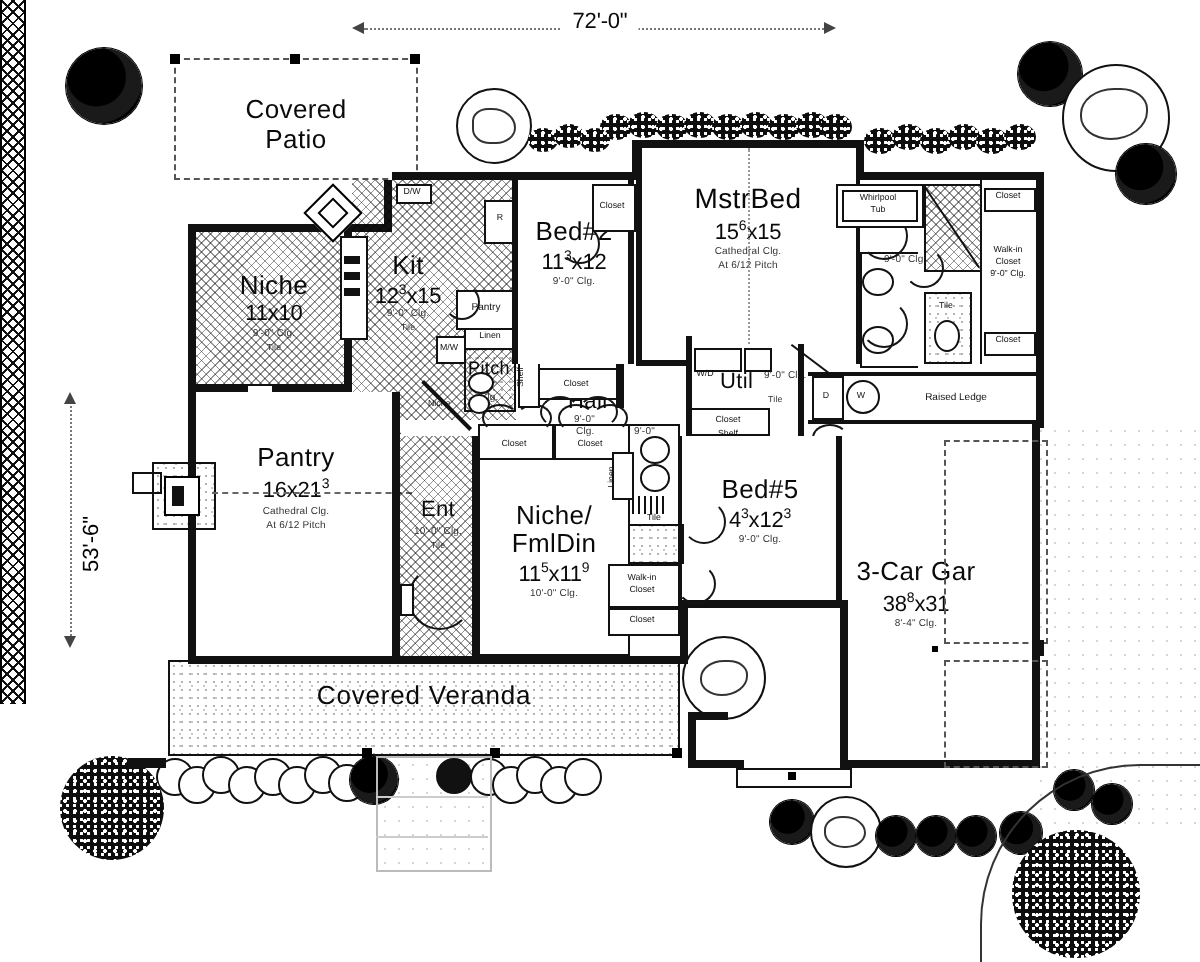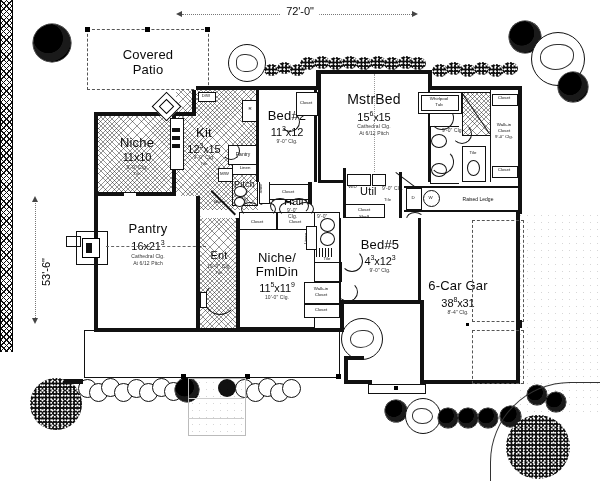--- a/index.html
+++ b/index.html
@@ -203,20 +203,21 @@
   <div class="wall" style="left:192px;top:90px;width:4px;height:26px;"></div>
 
   <div class="wall" style="left:94px;top:328px;width:250px;height:4px;"></div>
   <div class="wall" style="left:340px;top:300px;width:4px;height:32px;"></div>
   <div class="wall" style="left:340px;top:300px;width:84px;height:4px;"></div>
   <div class="wall" style="left:420px;top:300px;width:4px;height:84px;"></div>
   <div class="wall" style="left:420px;top:380px;width:100px;height:4px;"></div>
   <div class="wall" style="left:516px;top:212px;width:4px;height:172px;"></div>
 
   <div class="rm stipple" style="left:84px;top:330px;width:256px;height:48px;border:1.6px solid #111;"></div>
+  <div class="lbl nm ctr" style="left:212px;top:341px;letter-spacing:.4px;">Covered  Veranda</div>
   <div class="dot" style="left:181px;top:374px;width:5px;height:5px;"></div>
   <div class="dot" style="left:245px;top:374px;width:5px;height:5px;"></div>
   <div class="dot" style="left:336px;top:374px;width:5px;height:5px;"></div>
 
   <div class="abs stipple-lt" style="left:188px;top:378px;width:56px;height:56px;border:1px solid #bbb;"></div>
   <div class="abs" style="left:188px;top:398px;width:56px;height:1px;background:#ccc;"></div>
   <div class="abs" style="left:188px;top:418px;width:56px;height:1px;background:#ccc;"></div>
 
   <div class="rm hatch" style="left:98px;top:116px;width:78px;height:80px;"></div>
   <div class="lbl nm ctr" style="left:137px;top:136px;">Niche</div>
@@ -419,21 +420,21 @@
   <div class="oval" style="left:320px;top:232px;width:13px;height:12px;"></div>
   <div class="lbl clg" style="left:317px;top:214px;">9'-0"</div>
   <div class="abs stipple" style="left:314px;top:262px;width:26px;height:18px;border:1.2px solid #111;"></div>
   <div class="clo-lbl" style="left:314px;top:256px;width:26px;">Tile</div>
   <div class="cab" style="left:306px;top:226px;width:9px;height:22px;"></div>
   <div class="clo-lbl" style="left:300px;top:236px;transform:rotate(-90deg);">Linen</div>
   <div class="abs" style="left:316px;top:248px;width:18px;height:9px;background:
        repeating-linear-gradient(90deg,#111 0 1px,transparent 1px 3px);"></div>
 
   <div class="rm" style="left:424px;top:212px;width:92px;height:168px;background:#fff;"></div>
-  <div class="lbl nm ctr" style="left:458px;top:279px;">6-Car Gar</div>
+  <div class="lbl nm ctr" style="left:458px;top:279px;">3-Car Gar</div>
   <div class="lbl dim ctr" style="left:458px;top:296px;"><span>38</span><span class="sup">8</span><span>x31</span></div>
   <div class="lbl clg ctr" style="left:458px;top:310px;">8'-4" Clg.</div>
 
   <div class="dash" style="left:472px;top:220px;width:50px;height:100px;"></div>
   <div class="dash" style="left:472px;top:330px;width:50px;height:52px;"></div>
   <div class="wall" style="left:516px;top:320px;width:6px;height:8px;"></div>
   <div class="dot" style="left:466px;top:323px;width:3px;height:3px;"></div>
 
   <div class="abs" style="left:368px;top:384px;width:56px;height:8px;background:#fff;border:1.5px solid #111;"></div>
   <div class="dot" style="left:394px;top:386px;width:4px;height:4px;"></div>

